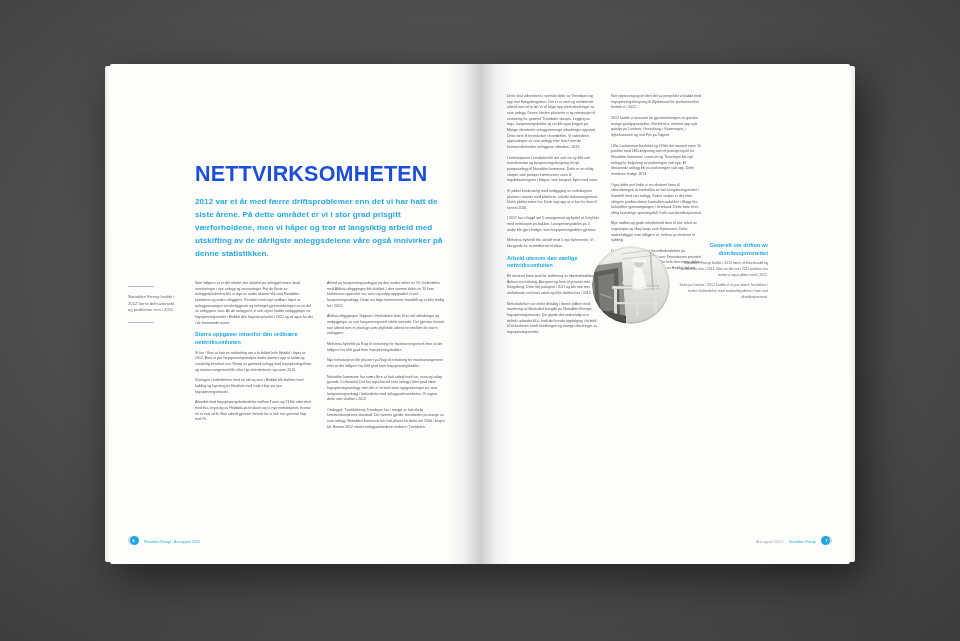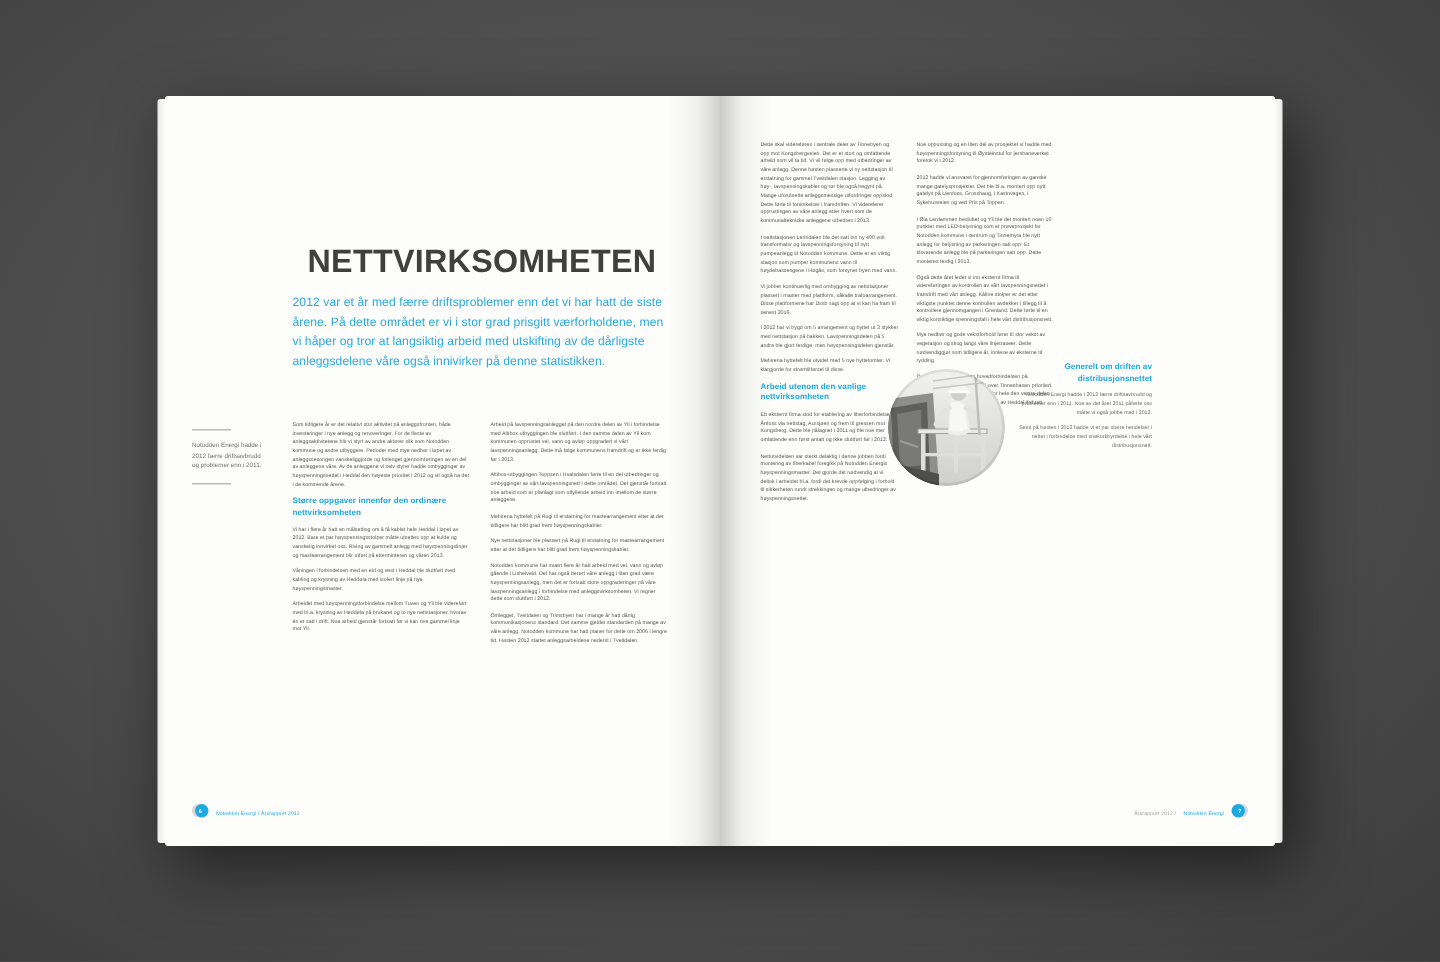--- a/index.html
+++ b/index.html
@@ -41,25 +41,25 @@
   
   .edge{
     position:absolute;top:2px;bottom:2px;width:5px;
     background:linear-gradient(to right,#e9e9e6,#fbfbfa);
   }
   .edge.l{left:-5px;border-radius:2px 0 0 2px;}
   .edge.r{right:-5px;background:linear-gradient(to left,#e9e9e6,#fbfbfa);border-radius:0 2px 2px 0;}
 
   
   .h1{
-    font-size:21.5px;letter-spacing:.2px;font-weight:700;color:#404040;
-    line-height:1;margin:0 0 9px 10px;white-space:nowrap;
+    font-size:21.5px;letter-spacing:.2px;font-weight:700;color:#1d4ed8;
+    line-height:1;margin:0 0 9px 0;white-space:nowrap;
   }
   .lede{
-    color:#29a9e0;font-size:8.1px;line-height:1.62;margin:0;font-weight:400;
+    color:#29a9e0;font-size:8.1px;line-height:1.62;margin:0;font-weight:700;
     letter-spacing:.05px;
   }
   .sh{
     color:#1ea7e1;font-size:5.4px;font-weight:700;line-height:1.42;
     margin:0 0 4px 0;letter-spacing:.05px;
   }
   .sh.right{text-align:right;}
   p.body{
     color:#565656;font-size:3.5px;line-height:1.62;margin:0 0 5px 0;
     text-align:left;letter-spacing:.02px;

